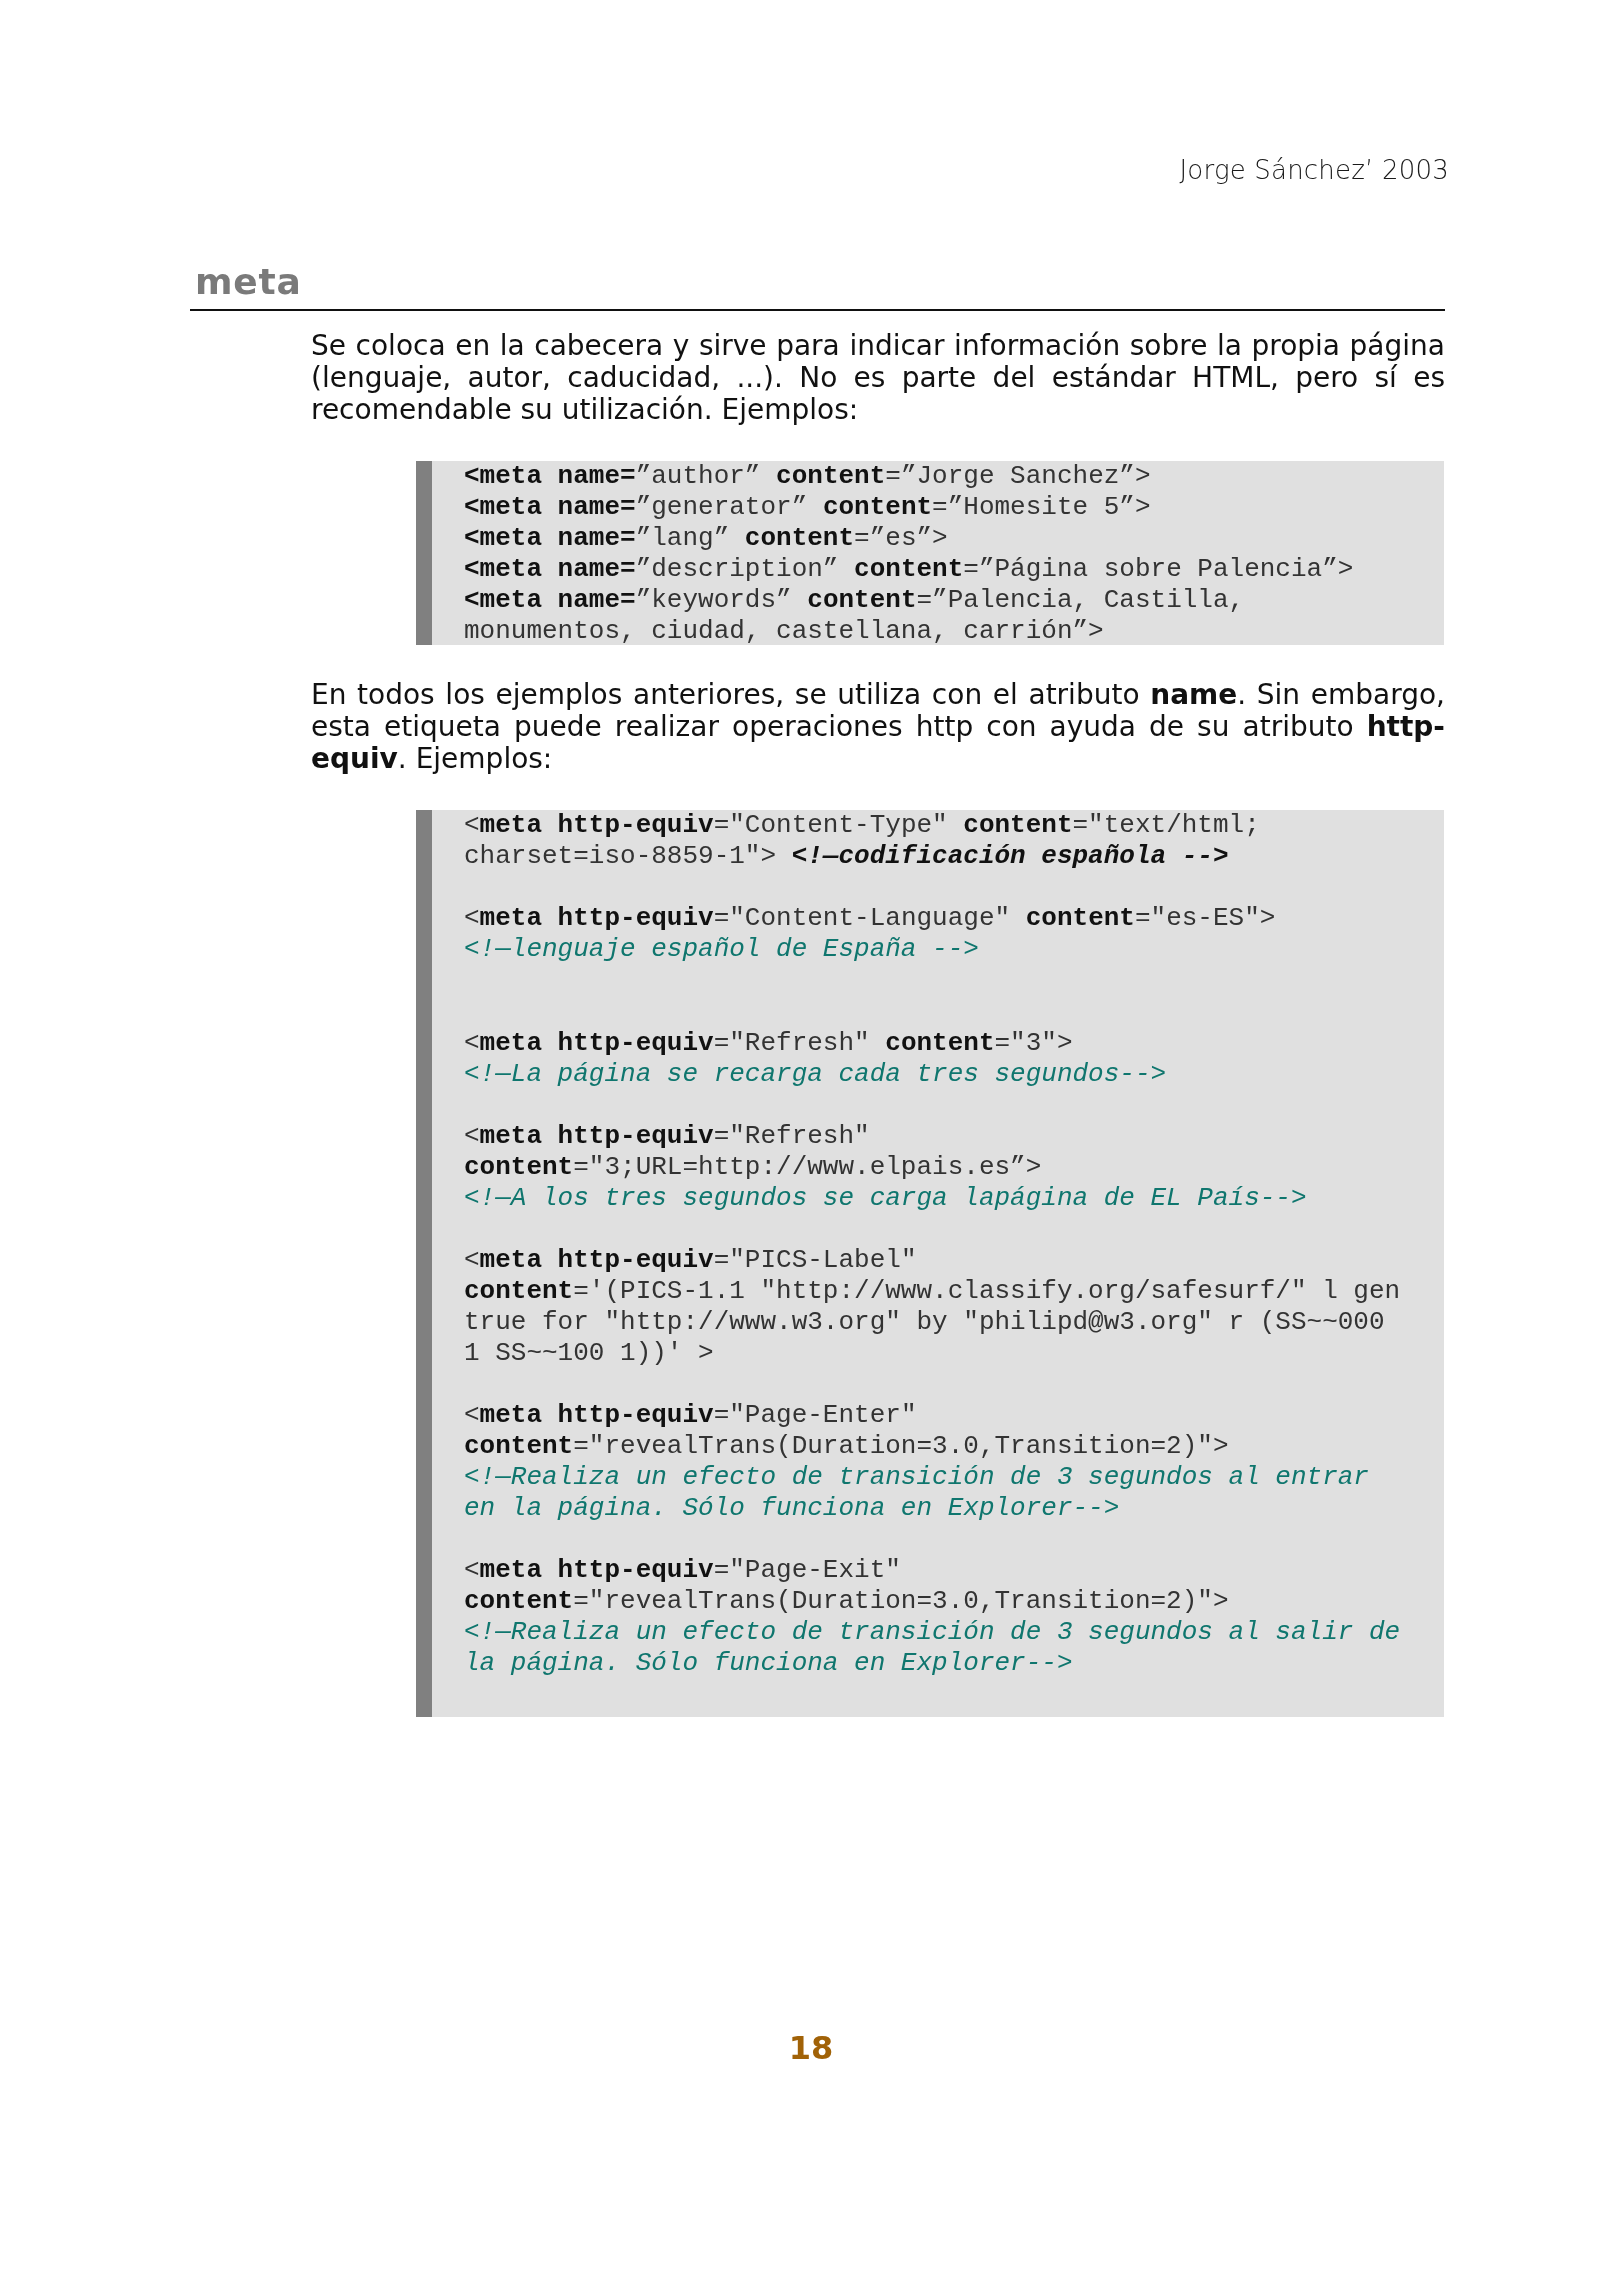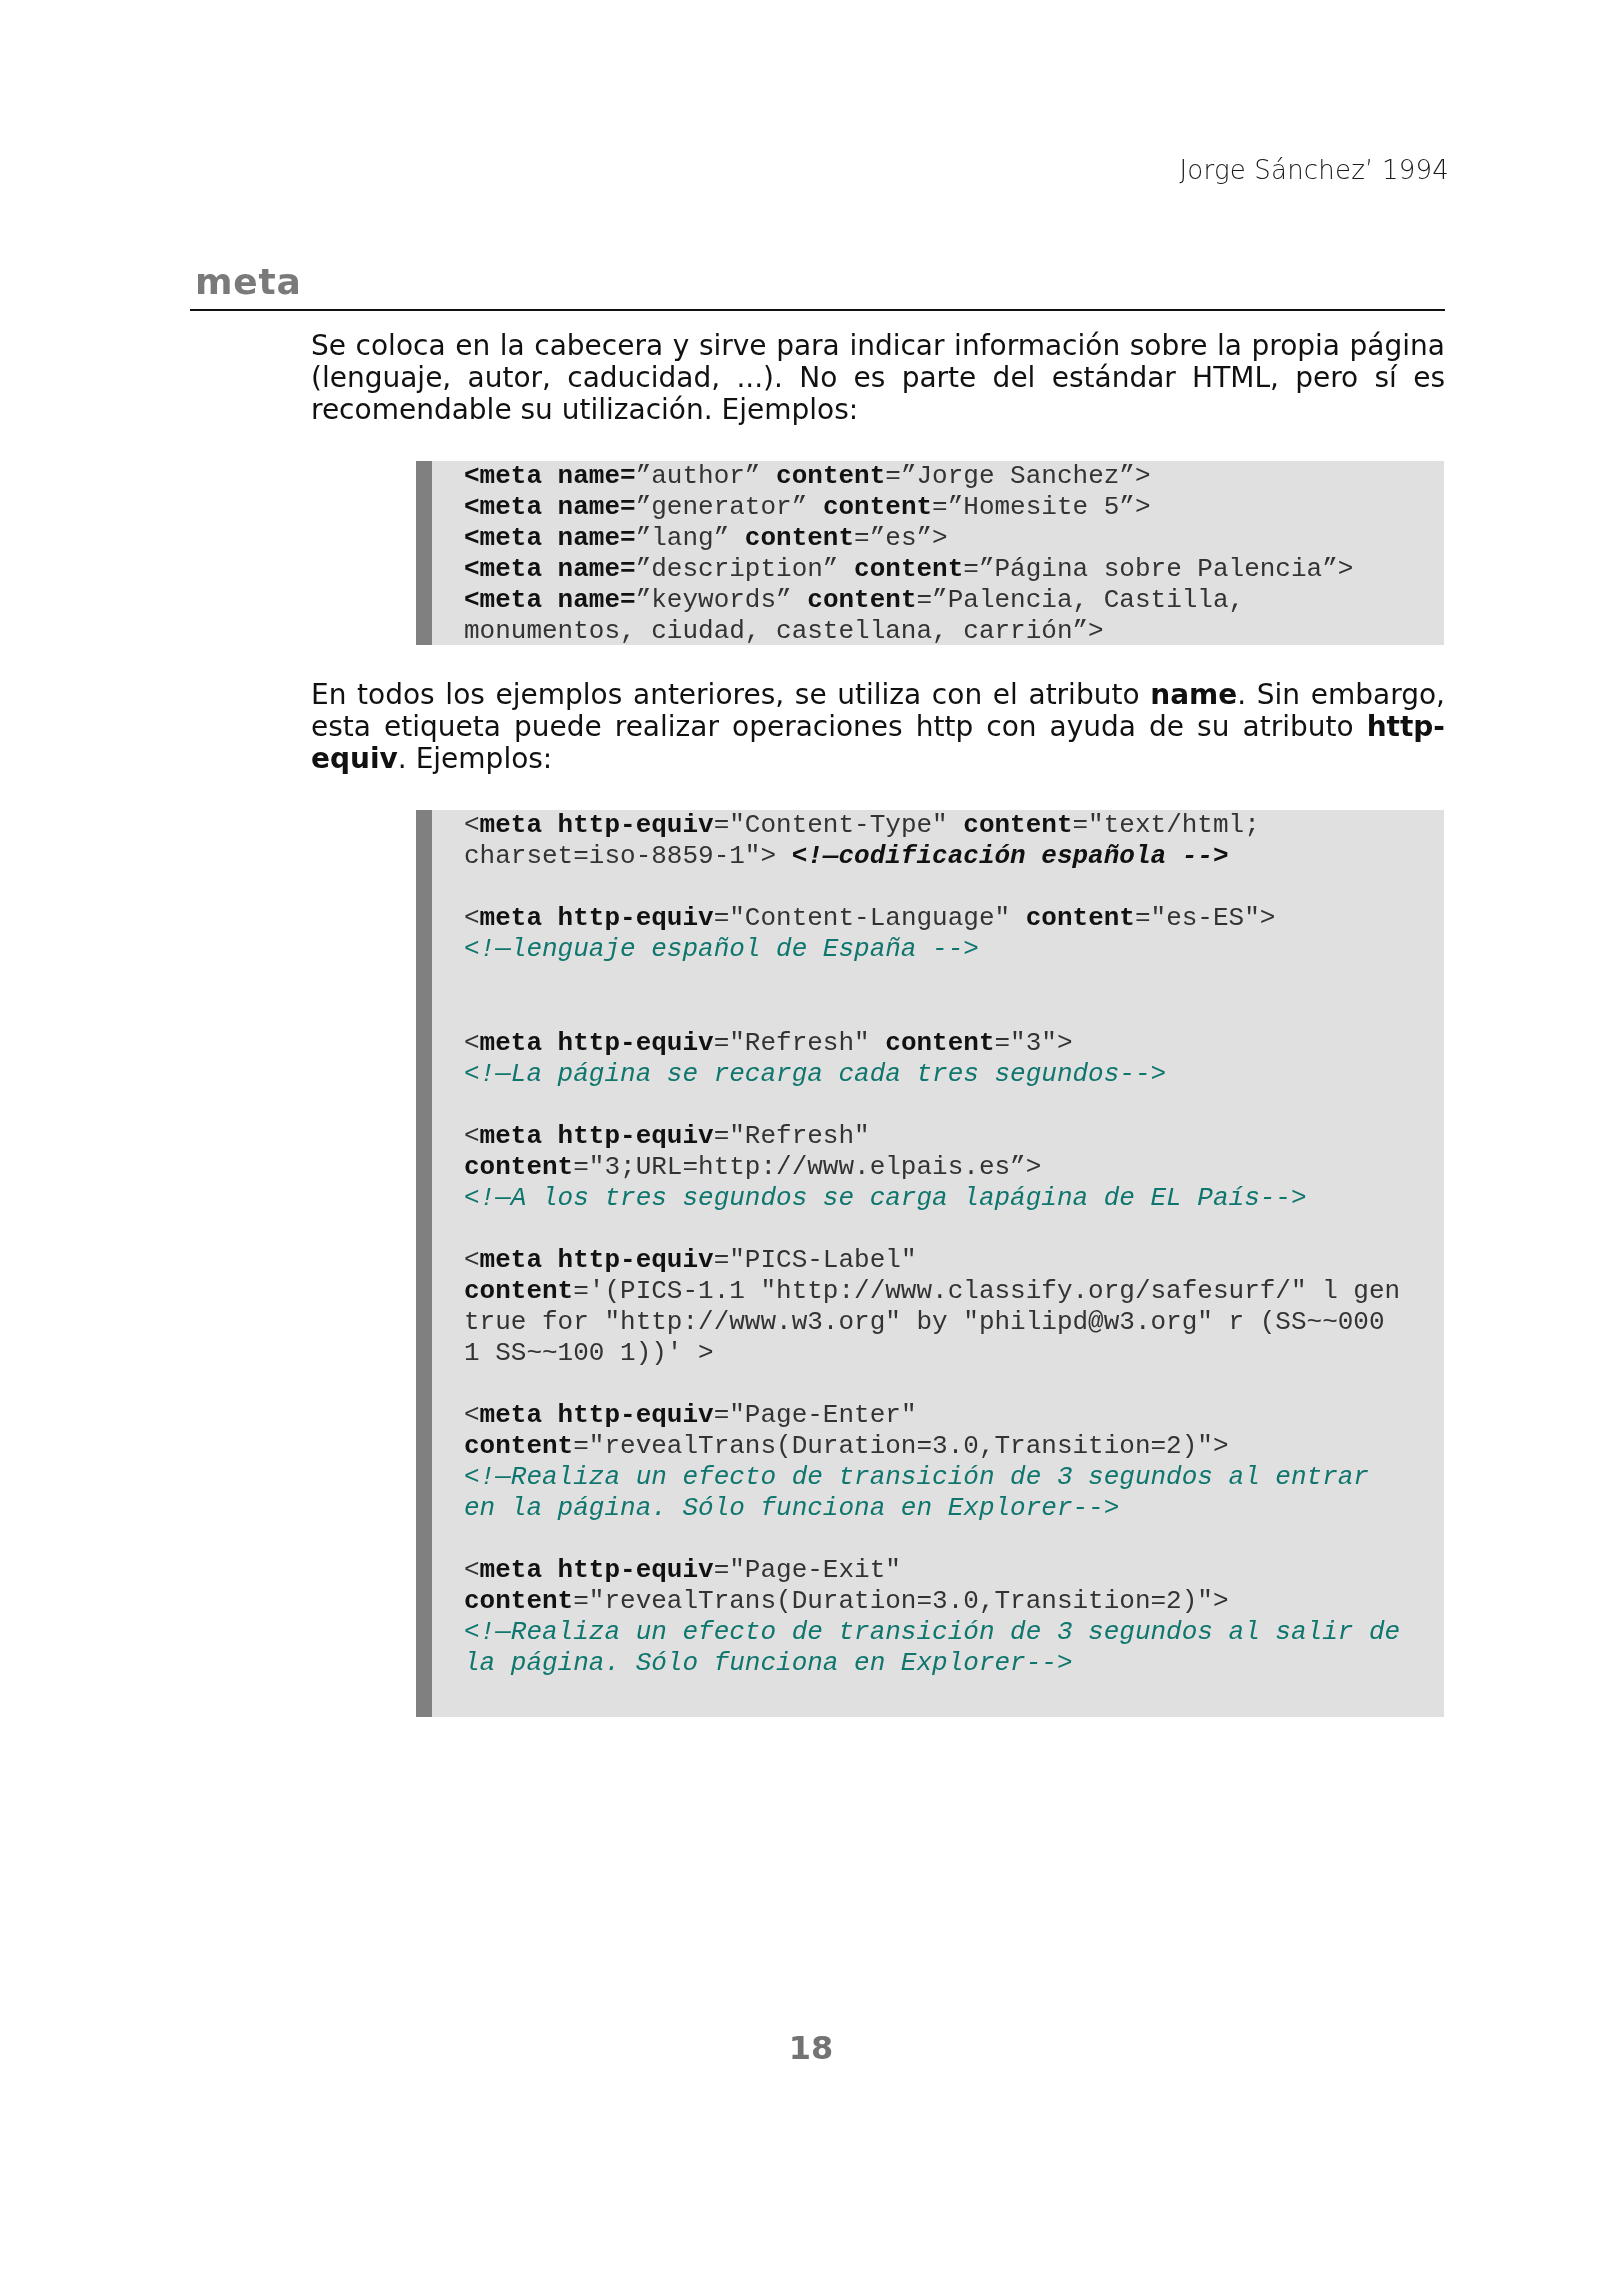--- a/index.html
+++ b/index.html
@@ -37,27 +37,27 @@
       font-family: "Liberation Mono", "DejaVu Sans Mono", monospace; font-size: 26px;
       line-height: 31px; white-space: pre; color: #333; height: 31px;
     }
     .kw { font-weight: bold; color: #111; }
     .cm { font-style: italic; color: #0f766e; }
     .cmb { font-style: italic; font-weight: bold; color: #111; }
     .gap { height: 31px; }
     .gap2 { height: 63px; }
     .page-number {
       position: absolute; top: 2029px; left: 0; width: 1622px; text-align: center;
-      font-family: "DejaVu Sans", sans-serif; font-size: 32px; font-weight: bold; color: #737373;
+      font-family: "DejaVu Sans", sans-serif; font-size: 32px; font-weight: bold; color: #a16207;
     }
   </style>
 </head>
 <body>
 
-<div class="header-author">Jorge Sánchez’ 1994</div>
+<div class="header-author">Jorge Sánchez’ 2003</div>
 
 <div class="section-title">meta</div>
 <div class="section-rule"></div>
 
 <div class="para p1">Se coloca en la cabecera y sirve para indicar información sobre la propia página (lenguaje, autor, caducidad, ...). No es parte del estándar HTML, pero sí es recomendable su utilización. Ejemplos:</div>
 
 <div class="codebox box1">
   <div class="codeline"><span class="kw">&lt;meta name=</span><span>”author” </span><span class="kw">content</span><span>=”Jorge Sanchez”&gt;</span></div>
   <div class="codeline"><span class="kw">&lt;meta name=</span><span>”generator” </span><span class="kw">content</span><span>=”Homesite 5”&gt;</span></div>
   <div class="codeline"><span class="kw">&lt;meta name=</span><span>”lang” </span><span class="kw">content</span><span>=”es”&gt;</span></div>

